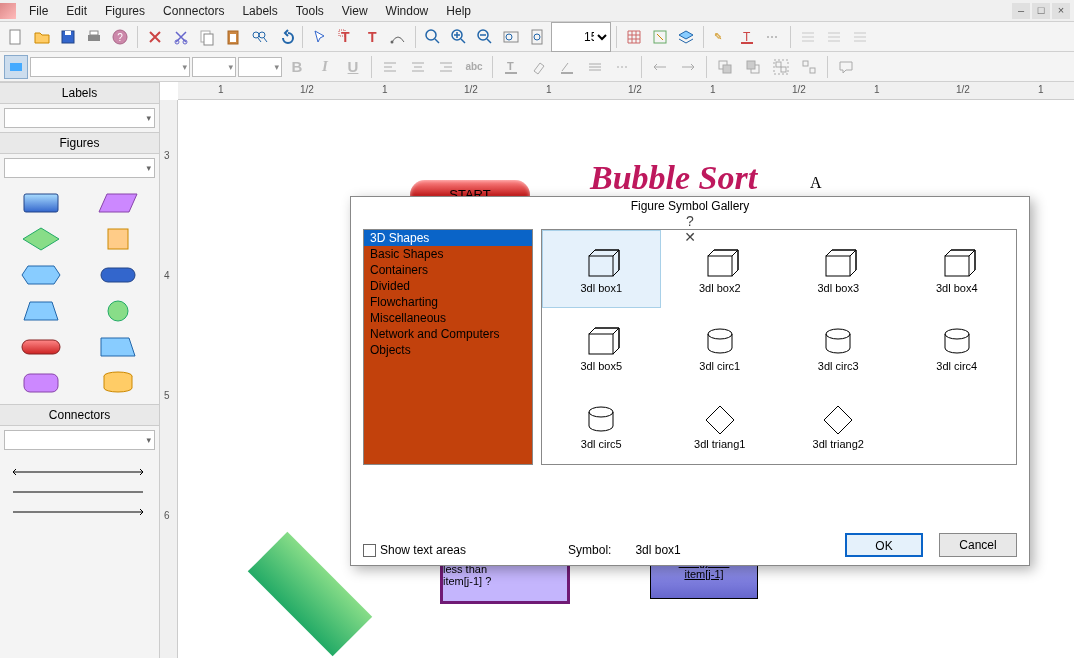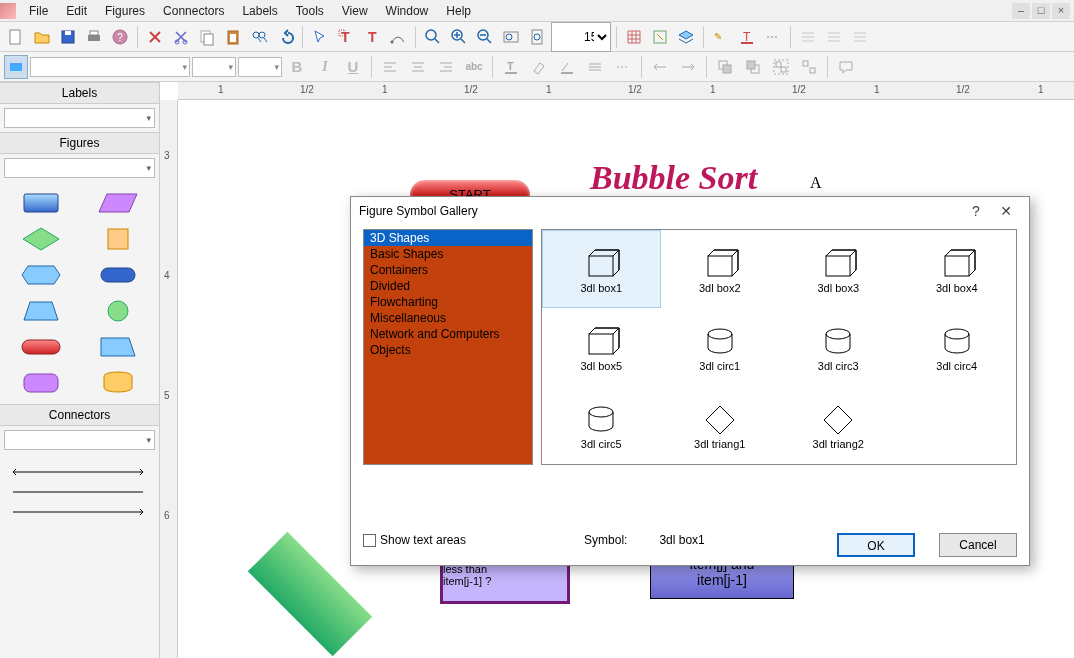--- a/index.html
+++ b/index.html
@@ -40,43 +40,43 @@
 .ruler-v { position: absolute; top: 18px; left: 0; width: 18px; bottom: 0; background: #f0f0f0; border-right: 1px solid #ccc; font-size: 10px; color: #555; }
 .ruler-v .tick { position: absolute; left: 4px; }
 .paper { position: absolute; top: 22px; left: 30px; width: 870px; height: 570px; background: #fff; }
 
 .start-node { position: absolute; top: 76px; left: 220px; width: 120px; height: 30px; background: linear-gradient(#f88,#c22,#f88); border-radius: 15px; color: #000; text-align: center; line-height: 30px; font-size: 13px; box-shadow: inset 0 0 4px rgba(255,255,255,0.6); }
 .title-text { position: absolute; top: 55px; left: 400px; font-family: "Times New Roman", serif; font-style: italic; font-weight: bold; font-size: 34px; color: #be185d; }
 .title-a { position: absolute; top: 70px; left: 620px; font-family: serif; font-size: 16px; }
 
 .bg-shape-diamond { position: absolute; top: 450px; left: 60px; width: 120px; height: 80px; background: linear-gradient(#8d8,#2a6); transform: rotate(45deg) scaleY(0.7); }
 .bg-shape-rect1 { position: absolute; top: 450px; left: 250px; width: 130px; height: 50px; background: #c4b5fd; border: 3px solid #701a75; color:#000; font-size:11px; text-align:left; padding-top:6px;}
-.bg-shape-rect2 { position: absolute; top: 445px; left: 460px; width: 144px; height: 50px; background: linear-gradient(#aaf,#66c); border: 1px solid #000; font-size:14px; text-align:center; padding-top:6px;}
+.bg-shape-rect2 { position: absolute; top: 445px; left: 460px; width: 108px; height: 50px; background: linear-gradient(#aaf,#66c); border: 1px solid #000; font-size:11px; text-align:center; padding-top:6px;text-decoration:underline;}
 
 .watermark { position: absolute; top: 180px; left: 180px; font-size: 28px; font-weight: bold; letter-spacing: 8px; color: #888; opacity: 0.6; display:flex; align-items:center; gap:4px;}
 .watermark .g { color: #8c6; }
 .watermark-logo { width:50px; height:50px; position:relative; }
 .watermark-logo::before { content:''; position:absolute; width:40px; height:40px; border:6px solid #8c6; transform:rotate(45deg); top:2px; left:2px; }
 
 .dialog-overlay { position: absolute; top: 114px; left: 190px; width: 680px; height: 370px; background: #fff; border: 1px solid #888; box-shadow: 4px 4px 12px rgba(0,0,0,0.3); }
-.dialog-title { height: 28px; padding: 2px 8px; font-size: 12px; display: flex; align-items: center; }
+.dialog-title { height: 28px; padding: 2px 8px; font-size: 12px; display: flex; align-items: center; flex-direction: column; }
 .dialog-title .sp { flex: 1; }
 .dialog-title .dbtn { width: 30px; text-align: center; cursor: default; font-size: 14px; color: #444; }
 .dialog-body { padding: 4px 12px 8px 12px; display: flex; flex-direction: column; height: calc(100% - 28px); }
 .dialog-row { display: flex; gap: 8px; }
 .cat-label, .sym-label { font-size: 12px; margin-bottom: 2px; }
 .more-sym { margin-left: auto; font-size: 12px; color: #333; }
 .cat-list { width: 170px; height: 236px; border: 1px solid #888; background: #c2410c; overflow: auto; }
 .cat-item { padding: 1px 6px; font-size: 12px; cursor: default; }
 .cat-item.selected { background: #0a64c8; color: #fff; }
 .sym-grid-wrap { flex: 1; height: 236px; border: 1px solid #888; overflow: auto; display: grid; grid-template-columns: repeat(4,1fr); grid-auto-rows: 78px; }
 .sym-cell { display: flex; flex-direction: column; align-items: center; justify-content: center; font-size: 11px; cursor: default; }
 .sym-cell.selected { background: #e5f1fb; border: 1px solid #a8d0e8; }
 .sym-cell svg { width: 44px; height: 38px; stroke: #000; fill: none; stroke-width:1;}
-.dialog-footer { display: flex; align-items: flex-start; padding-top: 8px; gap: 24px; }
+.dialog-footer { display: flex; align-items: flex-end; padding-top: 8px; gap: 16px; }
 .checkbox { width: 13px; height: 13px; border: 1px solid #666; display: inline-block; margin-right: 4px; vertical-align: middle; }
 .dlg-btn { width: 78px; height: 24px; border: 1px solid #888; background: #e8e8e8; text-align: center; line-height: 22px; font-size: 12px; cursor: default; }
 .dlg-btn.primary { border: 2px solid #0a64c8; background: #e5f1fb; }
 </style>
 </head>
 <body>
 
 <div class="menubar">
   <div class="appicon"></div>
   <div id="menu-items" style="display: flex;">

